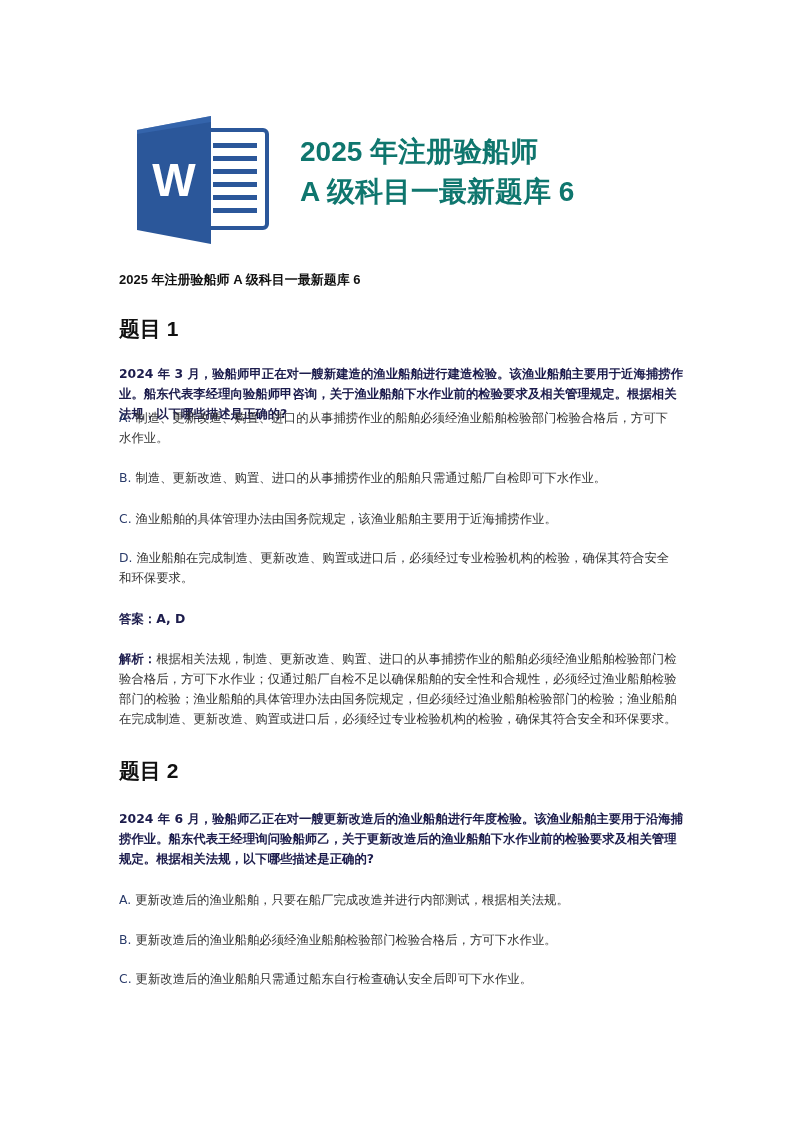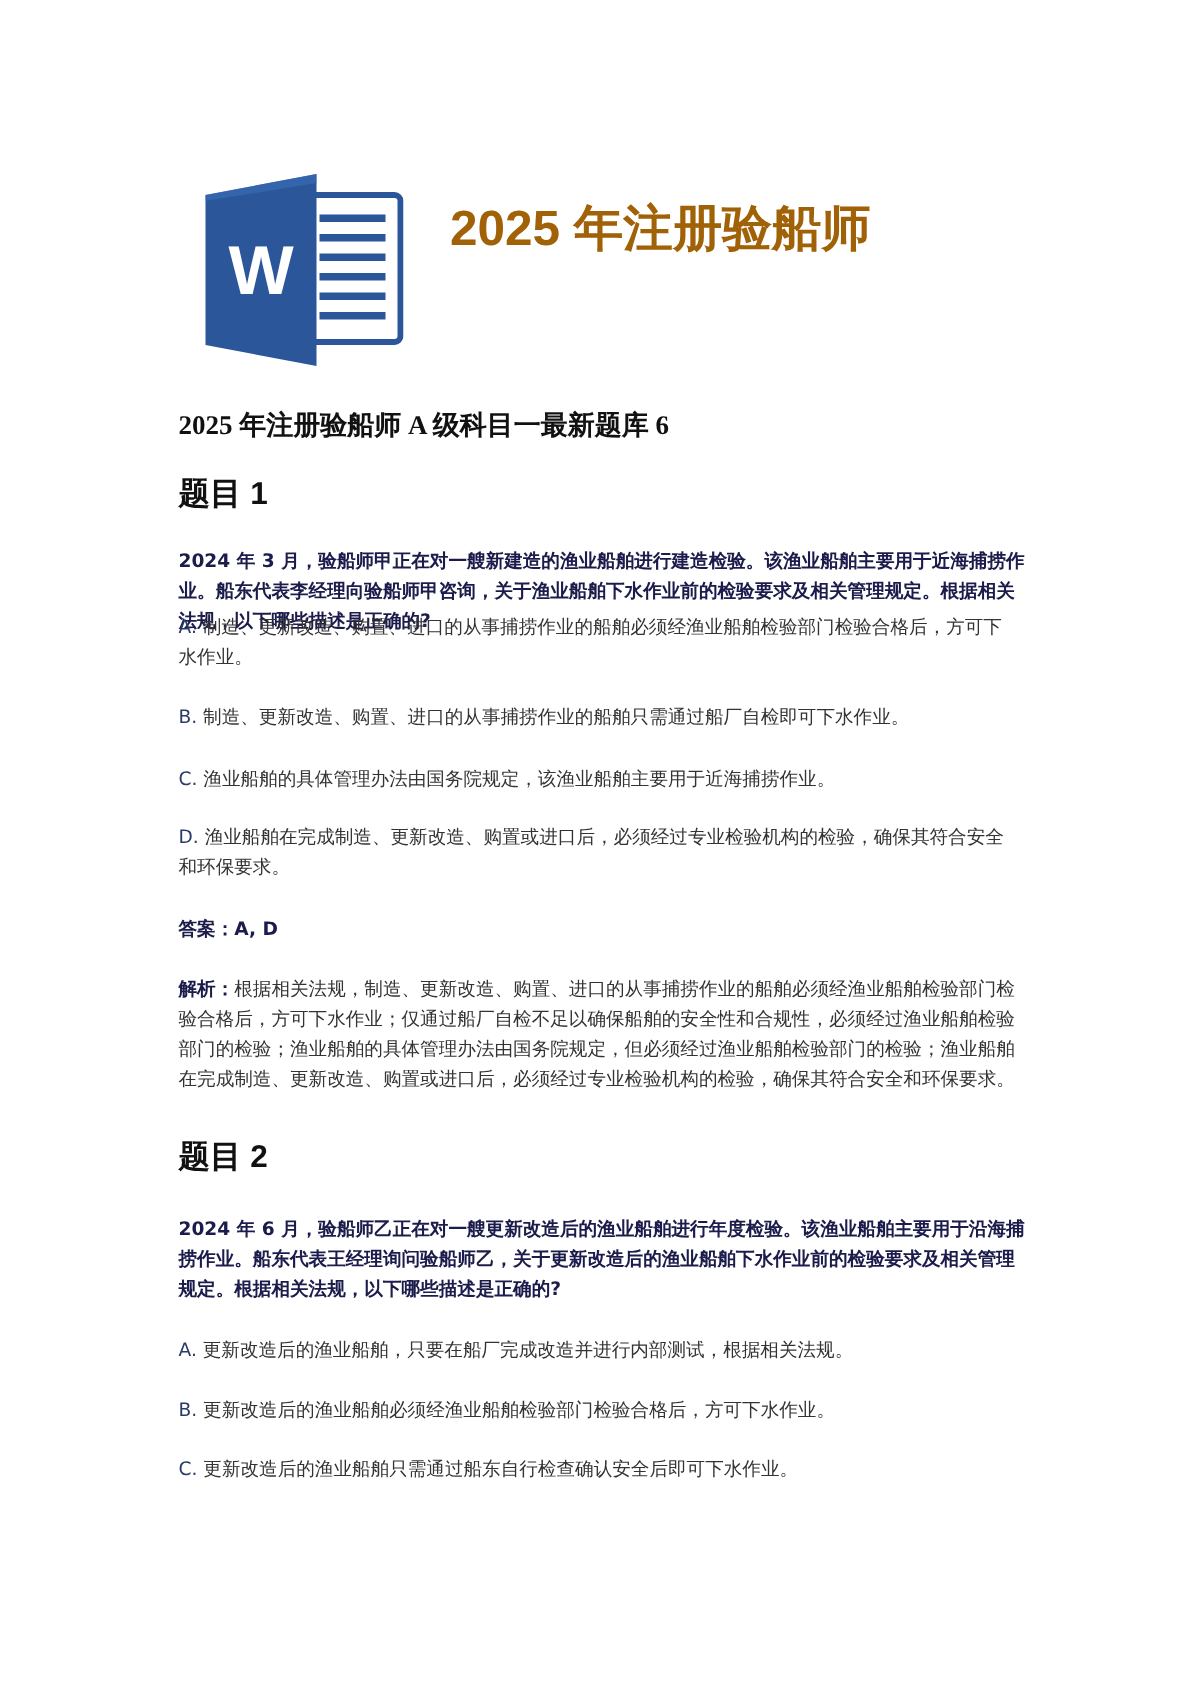--- a/index.html
+++ b/index.html
@@ -28,32 +28,32 @@
       top: 0;
       width: 136px;
       height: 128px;
     }
     .cover-title {
       position: absolute;
       left: 167px;
       top: 16px;
       font-family: "Liberation Sans", "DejaVu Sans", sans-serif;
       font-weight: bold;
-      font-size: 33px;
+      font-size: 28px;
       line-height: 40px;
-      color: #a16207;
+      color: #0f766e;
       white-space: nowrap;
     }
     .doc-title {
       position: absolute;
       left: 119px;
       top: 271px;
-      font-family: Liberation Serif, serif;
+      font-family: Liberation Sans, sans-serif;
       font-weight: bold;
-      font-size: 18px;
+      font-size: 13px;
       color: #111111;
       white-space: nowrap;
       text-align: right;
     }
     .q-heading {
       position: absolute;
       left: 119px;
       font-family: "Liberation Sans", "DejaVu Sans", sans-serif;
       font-weight: bold;
       font-size: 21px;
@@ -99,20 +99,21 @@
     <rect x="80" y="66" width="44" height="5" fill="#2b579a"></rect>
     <rect x="80" y="79" width="44" height="5" fill="#2b579a"></rect>
     <rect x="80" y="92" width="44" height="5" fill="#2b579a"></rect>
 
     <polygon points="4,14 78,0 78,128 4,114" fill="#2b579a"></polygon>
     <polygon points="4,14 78,0 78,6 4,18" fill="#3a6cb8" opacity="0.6"></polygon>
     <text x="41" y="80" text-anchor="middle" font-family="Liberation Sans, sans-serif" font-weight="bold" font-size="46" fill="#ffffff">W</text>
   </svg>
   <div class="cover-title">
     <div>2025 年注册验船师</div>
+    <div>A 级科目一最新题库 6</div>
   </div>
 </div>
 
 <div class="doc-title">2025 年注册验船师 A 级科目一最新题库 6</div>
 
 <div class="q-heading" style="top:315px;">题目 1</div>
 
 <div class="q-stem" style="top:347px;margin-top:17px;">2024 年 3 月，验船师甲正在对一艘新建造的渔业船舶进行建造检验。该渔业船舶主要用于近海捕捞作业。船东代表李经理向验船师甲咨询，关于渔业船舶下水作业前的检验要求及相关管理规定。根据相关法规，以下哪些描述是正确的?</div>
 
 <div class="para" style="top:408px;">

